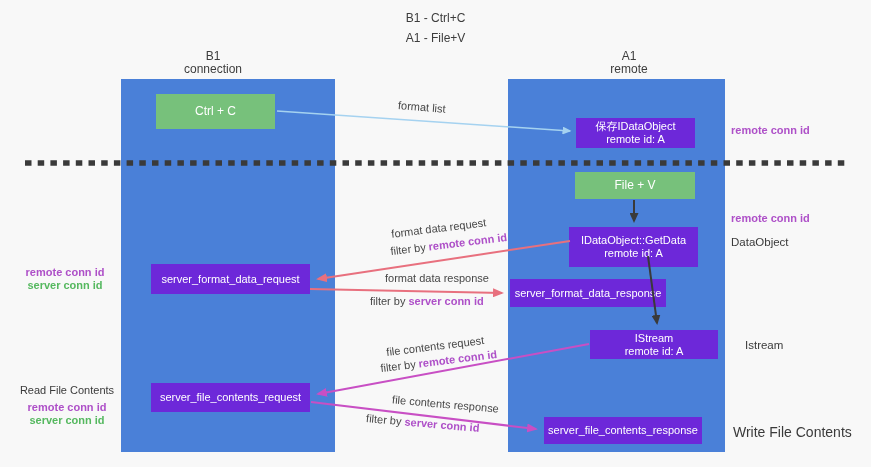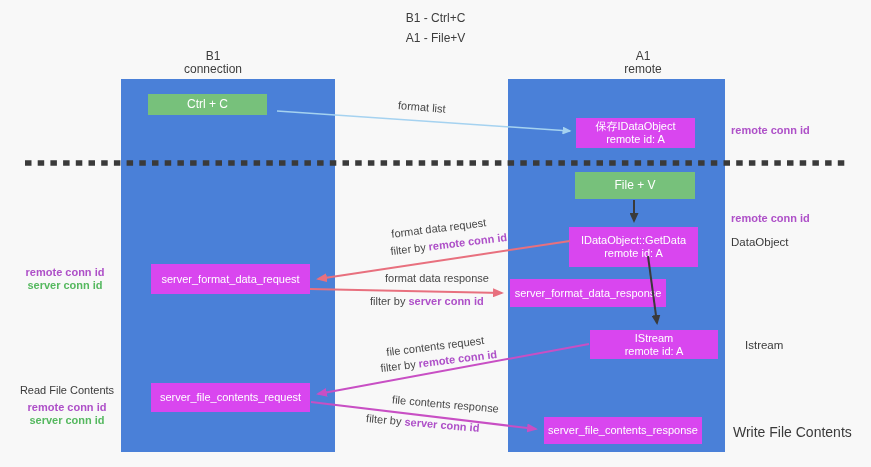--- a/index.html
+++ b/index.html
@@ -34,21 +34,21 @@
     display: flex;
     flex-direction: column;
     align-items: center;
     justify-content: center;
     text-align: center;
     color: #ffffff;
     font-size: 11px;
     line-height: 13px;
   }
   .node.green { background: #77C17B; font-size: 12px; }
-  .node.orange { background: #d946ef; }
+  .node.orange { background: #6d28d9; }
   .node .ln { white-space: nowrap; }
   .arrow-label {
     font-size: 11px;
     color: #474747;
     white-space: nowrap;
     transform-origin: center center;
   }
   .side-label {
     font-size: 11px;
     white-space: nowrap;
@@ -71,29 +71,29 @@
 
   <div class="abs title-block">
     <div>B1 - Ctrl+C</div>
     <div>A1 - File+V</div>
   </div>
 
   <div class="abs col-header" style="left:143px; top:50px;">
     <div>B1</div>
     <div>connection</div>
   </div>
-  <div class="abs col-header" style="left:573px; top:50px;">
+  <div class="abs col-header" style="left:559px; top:50px;">
     <div>A1</div>
     <div>remote</div>
   </div>
 
   <div class="abs lifeline" style="left:121px; top:79px; width:214px; height:373px;"></div>
   <div class="abs lifeline" style="left:508px; top:79px; width:217px; height:373px;"></div>
 
-  <div class="abs node green" style="left:148px; top:94px; width:119px; height:21px;">
+  <div class="abs node green" style="left:156px; top:94px; width:119px; height:35px;">
     <span class="ln">Ctrl + C</span>
   </div>
 
   <div class="abs node orange" style="left:576px; top:118px; width:119px; height:30px;">
     <span class="ln">保存IDataObject</span>
     <span class="ln">remote id: A</span>
   </div>
 
   <div class="abs node green" style="left:575px; top:172px; width:120px; height:27px;">
     <span class="ln">File + V</span>

